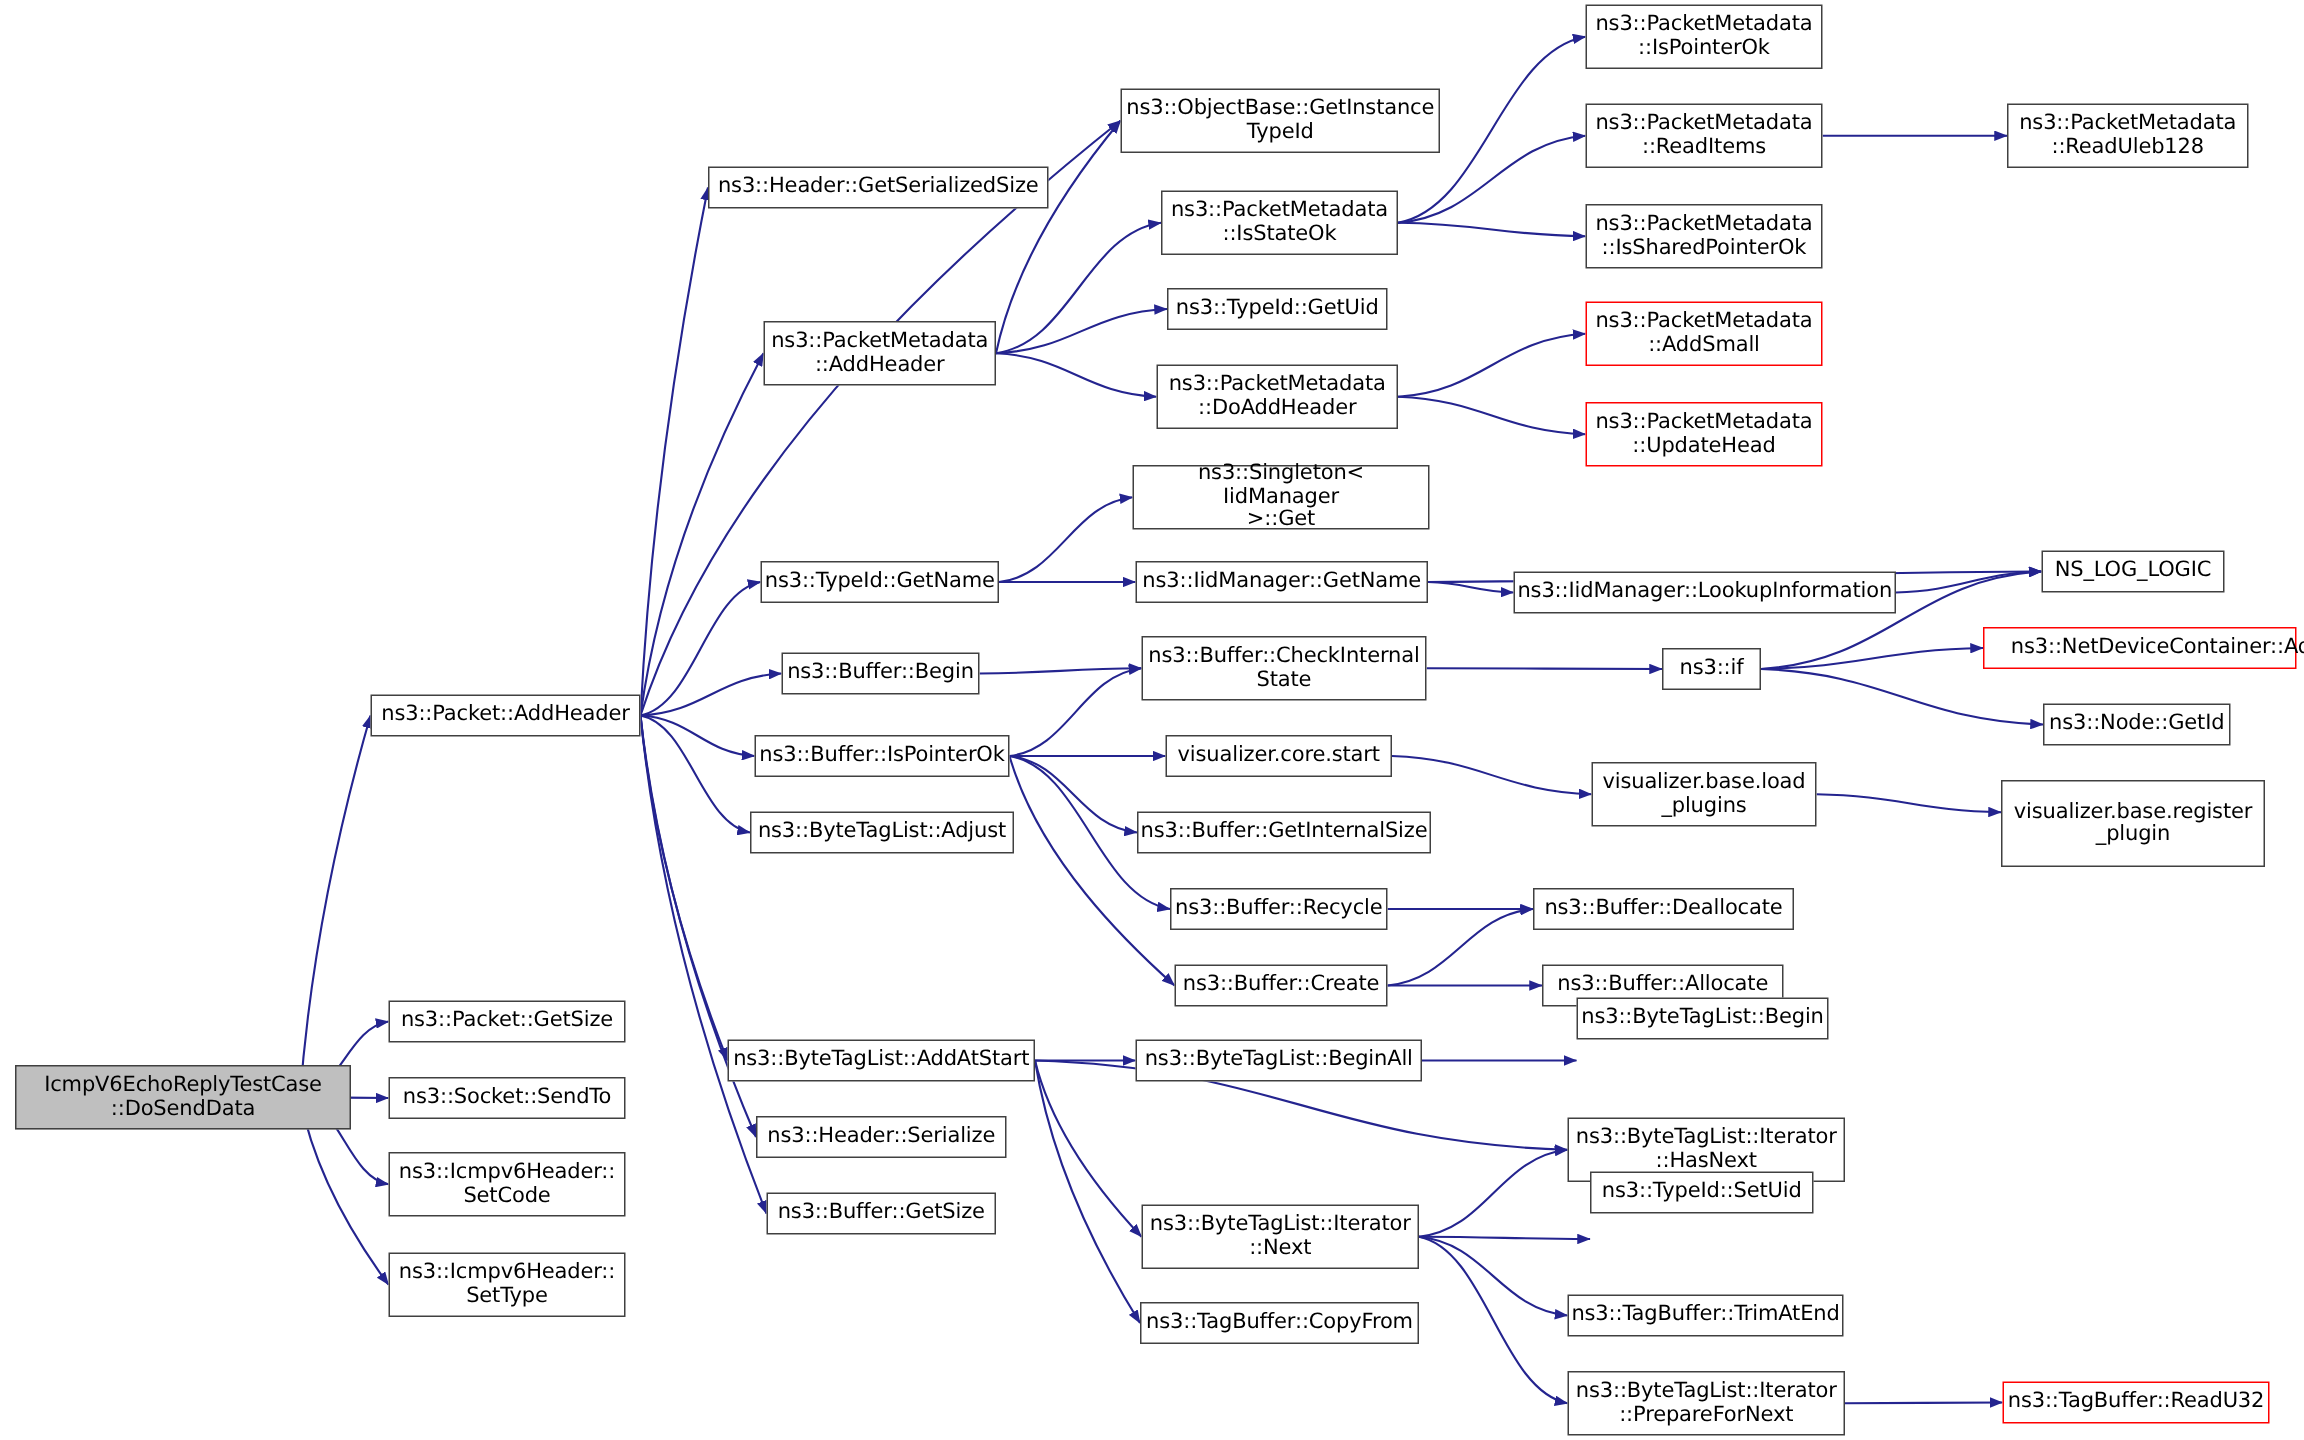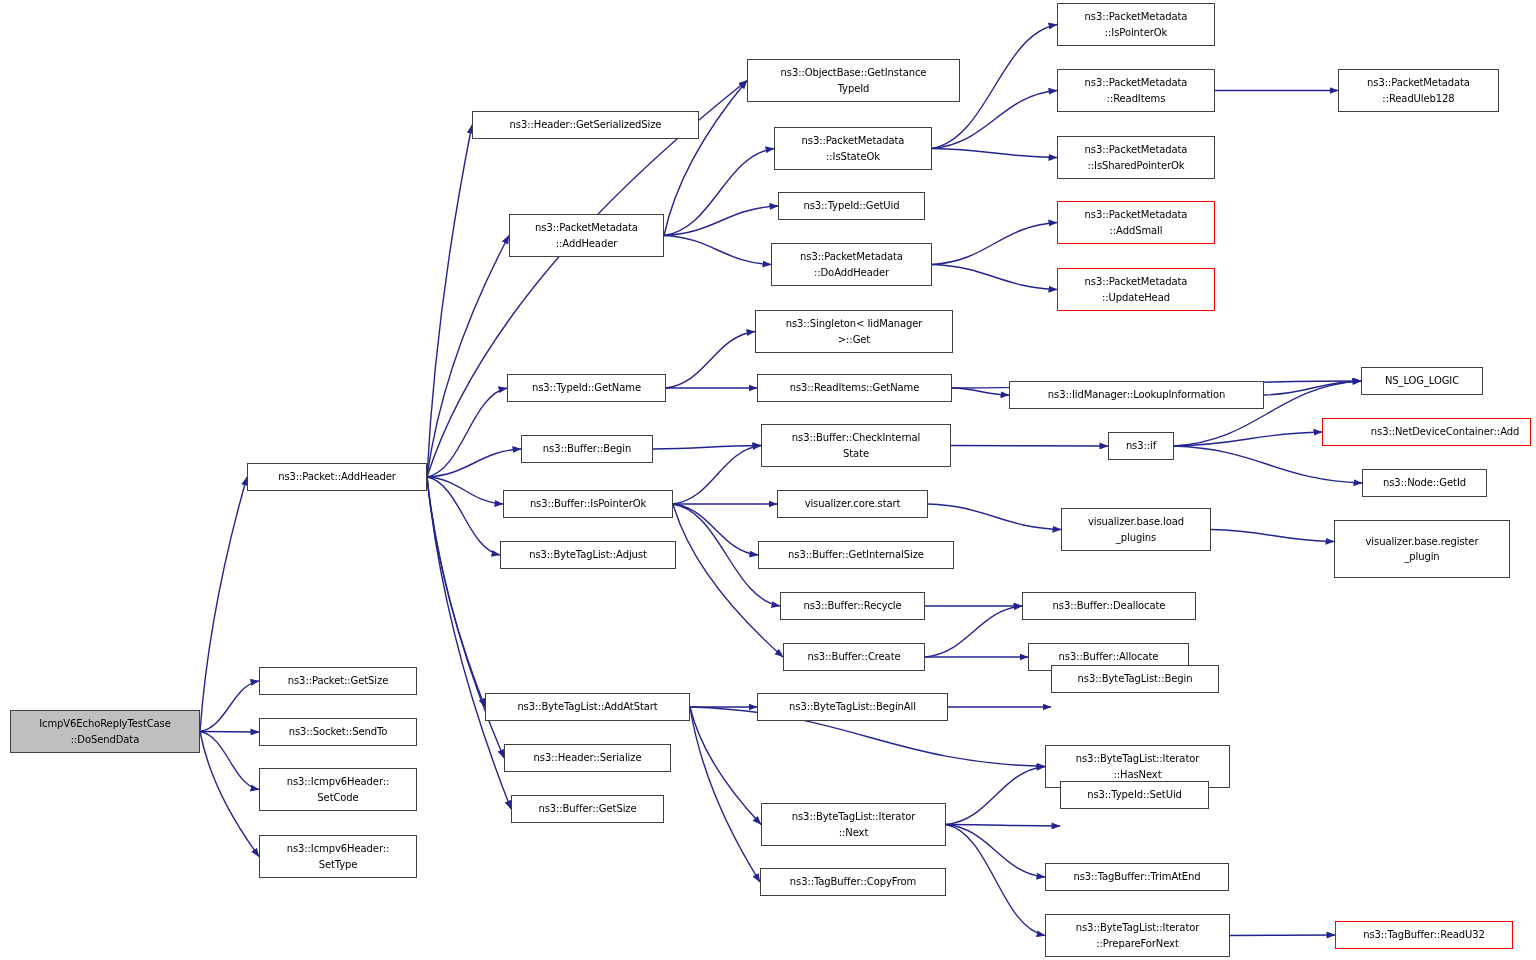--- a/index.html
+++ b/index.html
@@ -12,21 +12,21 @@
   }
   svg#edges{position:absolute;left:0;top:0;width:1536px;height:960px;pointer-events:none;}
   .node{
     position:absolute;
     box-sizing:border-box;
     display:flex;align-items:center;justify-content:center;
     text-align:center;
     background:#ffffff;
     border:1px solid #404040;
     color:#000000;
-    font-size:10px;
+    font-size:14px;
     line-height:15.5px;
     letter-spacing:-0.1px;
     white-space:pre-line;
     padding:1px 3px;
     z-index:2;
   }
   .node.red{border:1px solid #ff0000;}
   .node.root{background:#bfbfbf;border:1px solid #404040;}
 </style>
 </head>
@@ -91,21 +91,21 @@
         <path d="M690,707 C702.6,785.75 740.4,850.5 760,882" fill="none" stroke="#24248f" stroke-width="1.4" marker-end="url(#arrow)"></path>
         <path d="M948,707 C994.35,707 1004.65,707 1051,707" fill="none" stroke="#24248f" stroke-width="1.4" marker-end="url(#arrow)"></path>
         <path d="M946,824.5 C990.55,819.86 1000.45,771.14 1045,766.5" fill="none" stroke="#24248f" stroke-width="1.4" marker-end="url(#arrow)"></path>
         <path d="M946,824.5 C997.3,824.62 1008.7,825.88 1060,826" fill="none" stroke="#24248f" stroke-width="1.4" marker-end="url(#arrow)"></path>
         <path d="M946,824.5 C990.55,828.7 1000.45,872.8 1045,877" fill="none" stroke="#24248f" stroke-width="1.4" marker-end="url(#arrow)"></path>
         <path d="M946,824.5 C990.55,833.38 1000.45,926.62 1045,935.5" fill="none" stroke="#24248f" stroke-width="1.4" marker-end="url(#arrow)"></path>
         <path d="M1230,935.5 C1277.25,935.46 1287.75,935.04 1335,935" fill="none" stroke="#24248f" stroke-width="1.4" marker-end="url(#arrow)"></path>
       </g>
   </svg>
   <div id="node-layer">
-      <div class="node root" style="left: 10px; top: 710px; width: 190px; height: 43px;">IcmpV6EchoReplyTestCase
+      <div class="node root" style="left: 10px; top: 710px; width: 224px; height: 43px;">IcmpV6EchoReplyTestCase
 ::DoSendData</div>
       <div class="node" style="left: 259px; top: 667px; width: 158px; height: 28px;">ns3::Packet::GetSize</div>
       <div class="node" style="left: 259px; top: 718px; width: 158px; height: 28px;">ns3::Socket::SendTo</div>
       <div class="node" style="left: 259px; top: 768px; width: 158px; height: 43px;">ns3::Icmpv6Header::
 SetCode</div>
       <div class="node" style="left: 259px; top: 835px; width: 158px; height: 43px;">ns3::Icmpv6Header::
 SetType</div>
       <div class="node" style="left: 247px; top: 463px; width: 180px; height: 28px;">ns3::Packet::AddHeader</div>
       <div class="node" style="left: 472px; top: 111px; width: 227px; height: 28px;">ns3::Header::GetSerializedSize</div>
       <div class="node" style="left: 509px; top: 214px; width: 155px; height: 43px;">ns3::PacketMetadata
@@ -119,21 +119,21 @@
       <div class="node" style="left: 511px; top: 795px; width: 153px; height: 28px;">ns3::Buffer::GetSize</div>
       <div class="node" style="left: 747px; top: 59px; width: 213px; height: 43px;">ns3::ObjectBase::GetInstance
 TypeId</div>
       <div class="node" style="left: 774px; top: 127px; width: 158px; height: 43px;">ns3::PacketMetadata
 ::IsStateOk</div>
       <div class="node" style="left: 778px; top: 192px; width: 147px; height: 28px;">ns3::TypeId::GetUid</div>
       <div class="node" style="left: 771px; top: 243px; width: 161px; height: 43px;">ns3::PacketMetadata
 ::DoAddHeader</div>
       <div class="node" style="left: 755px; top: 310px; width: 198px; height: 43px;">ns3::Singleton&lt; IidManager
 &gt;::Get</div>
-      <div class="node" style="left: 757px; top: 374px; width: 195px; height: 28px;">ns3::ReadItems::GetName</div>
+      <div class="node" style="left: 757px; top: 374px; width: 195px; height: 28px;">ns3::IidManager::GetName</div>
       <div class="node" style="left: 761px; top: 424px; width: 190px; height: 43px;">ns3::Buffer::CheckInternal
 State</div>
       <div class="node" style="left: 777px; top: 490px; width: 151px; height: 28px;">visualizer.core.start</div>
       <div class="node" style="left: 758px; top: 541px; width: 196px; height: 28px;">ns3::Buffer::GetInternalSize</div>
       <div class="node" style="left: 780px; top: 592px; width: 145px; height: 28px;">ns3::Buffer::Recycle</div>
       <div class="node" style="left: 783px; top: 643px; width: 142px; height: 28px;">ns3::Buffer::Create</div>
       <div class="node" style="left: 757px; top: 693px; width: 191px; height: 28px;">ns3::ByteTagList::BeginAll</div>
       <div class="node" style="left: 761px; top: 803px; width: 185px; height: 43px;">ns3::ByteTagList::Iterator
 ::Next</div>
       <div class="node" style="left: 760px; top: 868px; width: 186px; height: 28px;">ns3::TagBuffer::CopyFrom</div>

